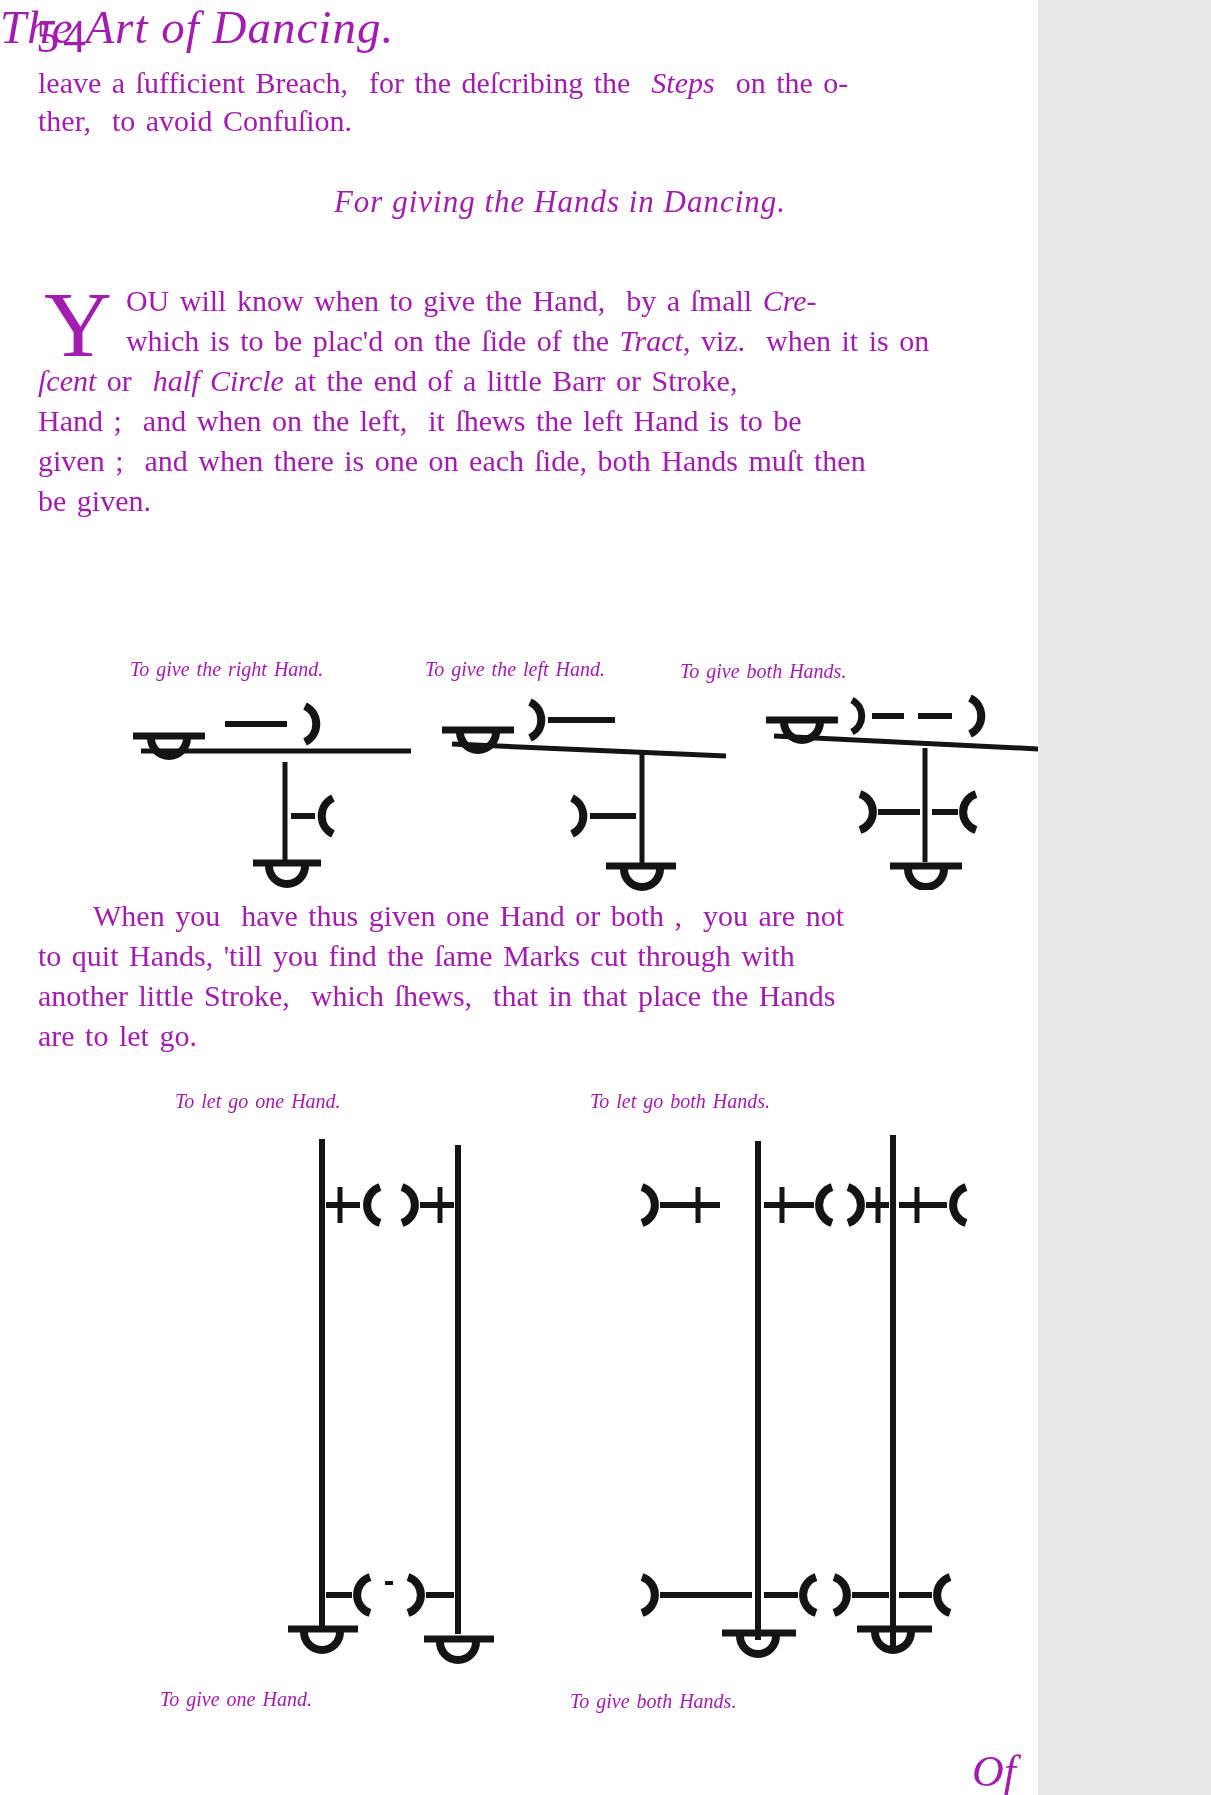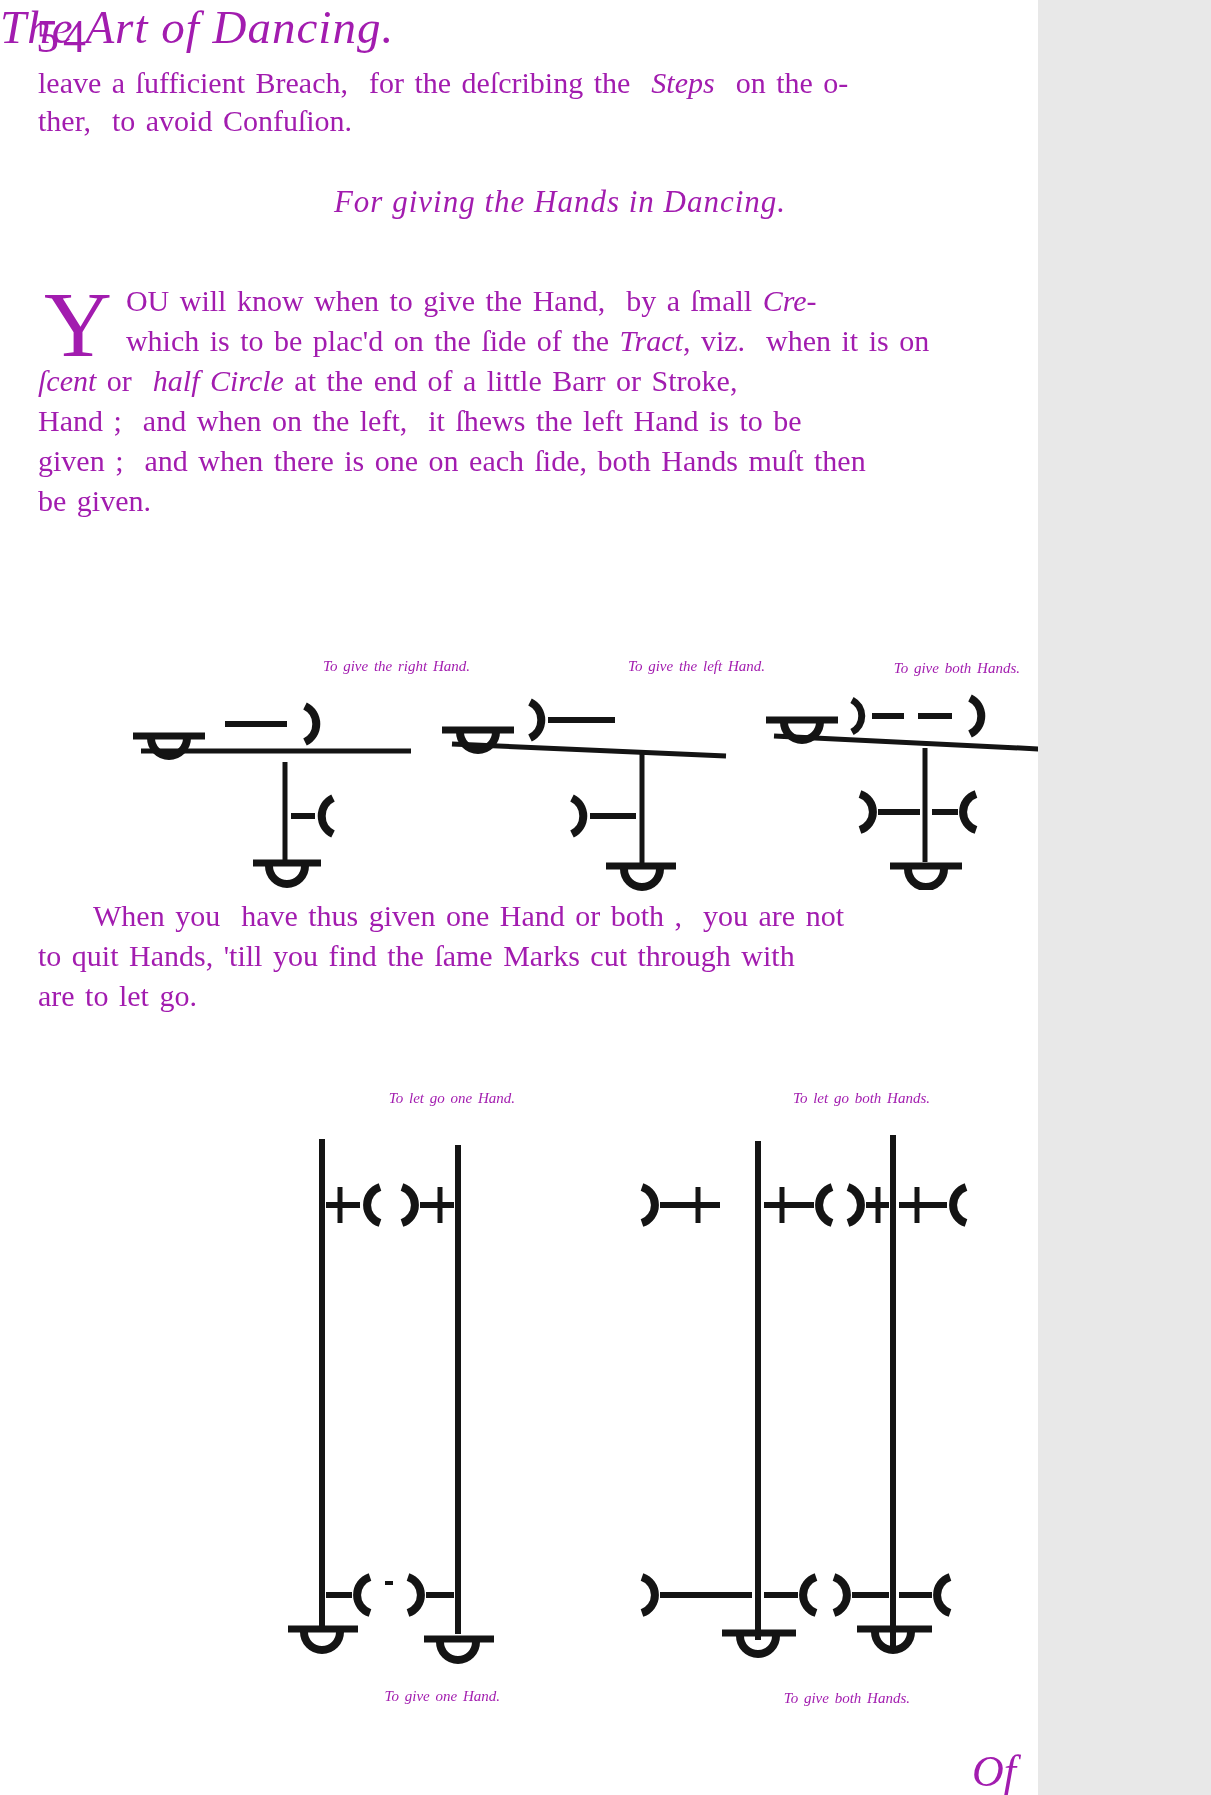--- a/index.html
+++ b/index.html
@@ -32,22 +32,22 @@
   }
   #give-paragraph{
     left:38px;top:281px;width:1030px;
     font-size:30px;line-height:40px;word-spacing:3px;
   }
   #drop-cap{
     float:left;font-size:94px;line-height:74px;
     margin:6px 14px 0 6px;
   }
   .caption{
-    position:absolute;text-align:right;
-    font-style:italic;font-size:15px;word-spacing:2px;
+    position:absolute;text-align:left;
+    font-style:italic;font-size:20px;word-spacing:2px;
   }
   #letgo-paragraph{
     left:38px;top:896px;width:1030px;
     font-size:30px;line-height:40px;word-spacing:3px;
   }
   #letgo-paragraph .ln:first-child{text-indent:55px;}
   #catchword{
     left:972px;top:1714px;font-style:italic;font-size:44px;margin-top:32px;
   }
   svg{display:block;}
@@ -122,20 +122,21 @@
     <path d="M118,122 H160" stroke-width="6"></path>
     <path d="M172,122 H198" stroke-width="6"></path>
     <path d="M216,104 A19,19 0 0 0 216,140" stroke-width="8"></path>
     <path d="M130,176 H202" stroke-width="7"></path>
     <path d="M148,179 A18,18 0 0 0 184,179" stroke-width="8"></path>
   </svg>
 
   <div id="letgo-paragraph" class="abs">
     <div class="ln"><span>When you  have thus given one Hand or both ,  you are not</span></div>
     <div class="ln"><span>to quit Hands, 'till you find the ſame Marks cut through with</span></div>
+    <div class="ln"><span>another little Stroke,  which ſhews,  that in that place the Hands</span></div>
     <div class="ln"><span>are to let go.</span></div>
   </div>
 
   <div class="caption" style="left:175px;top:1090px;width:340px">To let go one Hand.</div>
   <div class="caption" style="left:590px;top:1090px;width:340px">To let go both Hands.</div>
 
   <svg class="abs" style="left:252px;top:1137px" width="265" height="535" viewBox="0 0 265 535">
     <path d="M70,2 V490" stroke-width="6"></path>
     <path d="M206,8 V497" stroke-width="6"></path>
     <path d="M74,68 H108" stroke-width="6"></path>

